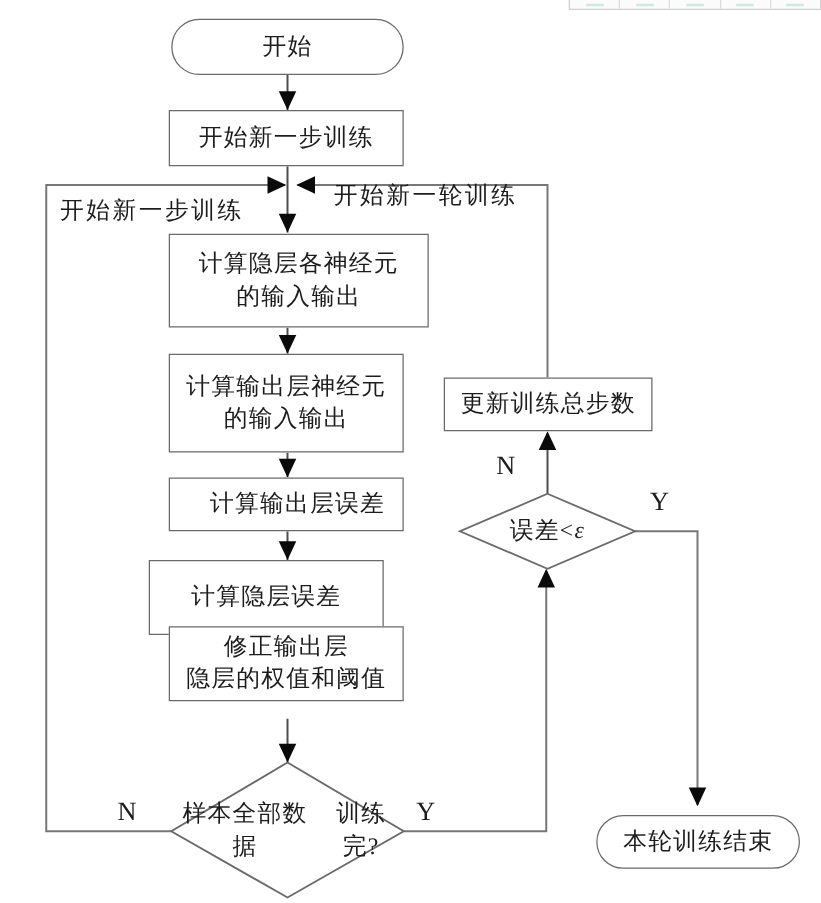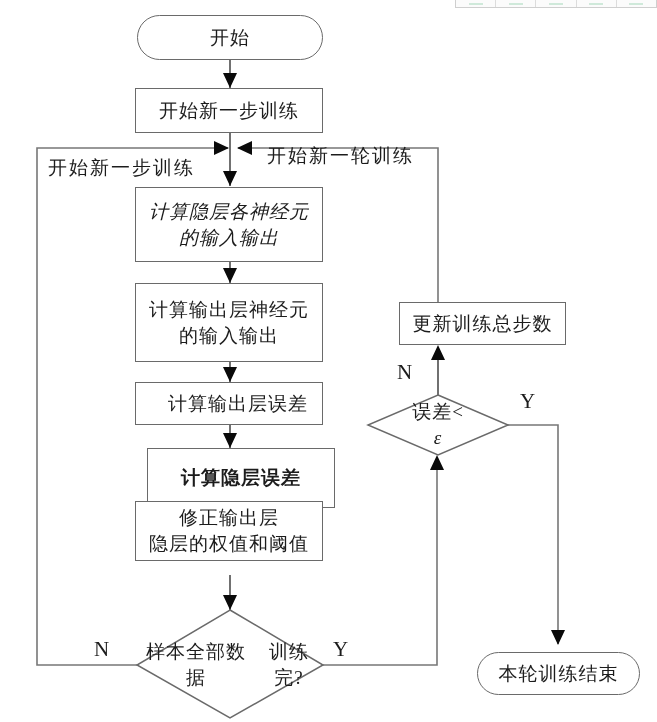--- a/index.html
+++ b/index.html
@@ -126,57 +126,57 @@
   </div>
 
   <div class="node pill" style="left:137px;top:15px;width:186px;height:45px;">
     <span>开始</span>
   </div>
 
   <div class="node" style="left:135px;top:88px;width:188px;height:45px;">
     <span>开始新一步训练</span>
   </div>
 
-  <div class="node" style="left:135px;top:187px;width:188px;height:75px;font-style:italic;">
+  <div class="node" style="left:135px;top:187px;width:208px;height:75px;">
     <span>计算隐层各神经元</span>
     <span>的输入输出</span>
   </div>
 
   <div class="node" style="left:135px;top:283px;width:188px;height:79px;text-align:right;">
     <span>计算输出层神经元</span>
     <span>的输入输出</span>
   </div>
 
   <div class="node" style="left:135px;top:382px;width:188px;height:43px;padding-left:18px;">
     <span>计算输出层误差</span>
   </div>
 
-  <div class="node" style="left:147px;top:448px;width:188px;height:60px;font-weight:bold;">
+  <div class="node" style="left:119px;top:448px;width:188px;height:60px;">
     <span>计算隐层误差</span>
   </div>
 
   <div class="node" style="left:135px;top:501px;width:188px;height:60px;">
     <span>修正输出层</span>
     <span>隐层的权值和阈值</span>
   </div>
 
-  <div class="node" style="left:355px;top:302px;width:167px;height:43px;margin-left:44px;">
+  <div class="node" style="left:355px;top:302px;width:167px;height:43px;">
     <span>更新训练总步数</span>
   </div>
 
   <div class="node pill" style="left:477px;top:652px;width:163px;height:43px;border-radius:22px;">
     <span>本轮训练结束</span>
   </div>
 
   <div class="dtext" style="left:137px;top:630px;width:186px;height:70px;">
     <span>样本全部数据</span>
     <span>训练完?</span>
   </div>
 
-  <div class="dtext" style="left:368px;top:401px;width:140px;height:48px;flex-direction:column;">
+  <div class="dtext" style="left:368px;top:401px;width:140px;height:48px;flex-direction:row;">
     <span>误差&lt;</span>
       <span class="epsilon">ε</span>
   </div>
 
   <div class="edge-label" style="left:48px;top:155px;">开始新一步训练</div>
   <div class="edge-label" style="left:267px;top:143px;">开始新一轮训练</div>
 
   <div class="yn-label" style="left:94px;top:637px;">N</div>
   <div class="yn-label" style="left:333px;top:637px;">Y</div>
   <div class="yn-label" style="left:397px;top:360px;">N</div>

